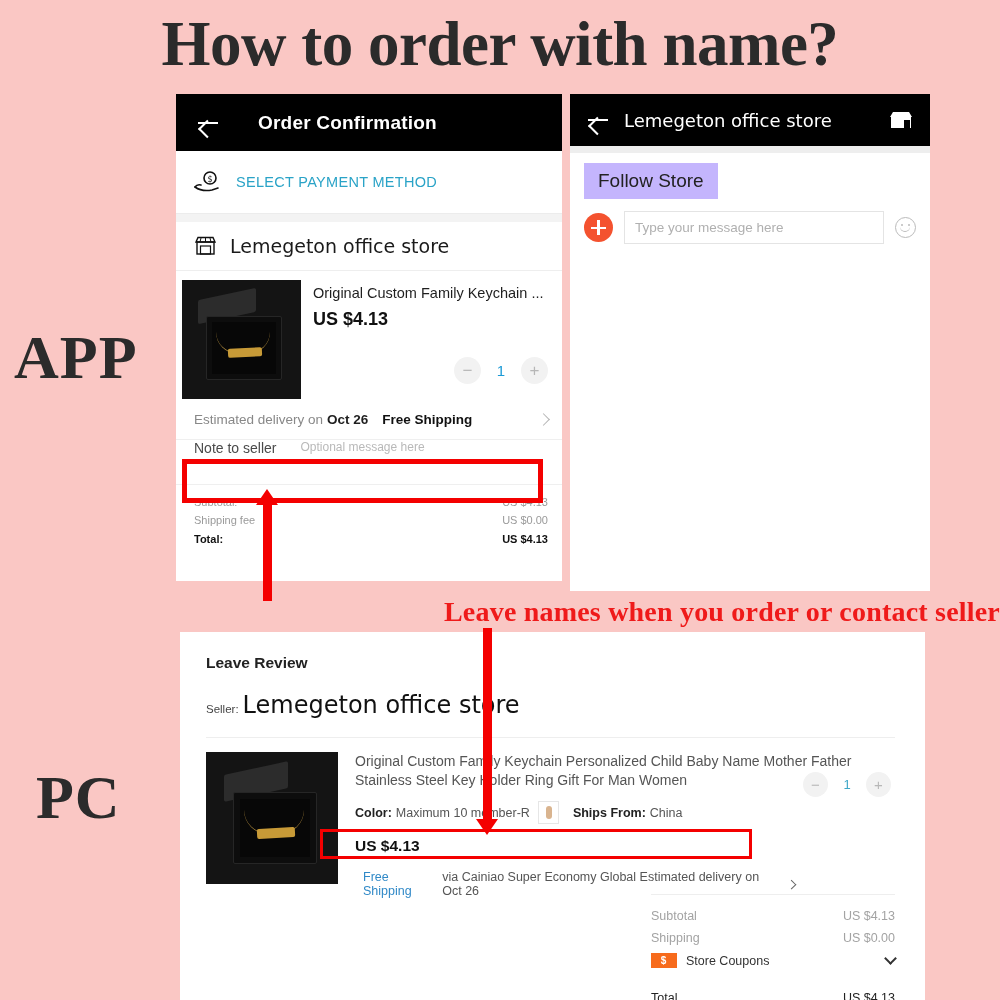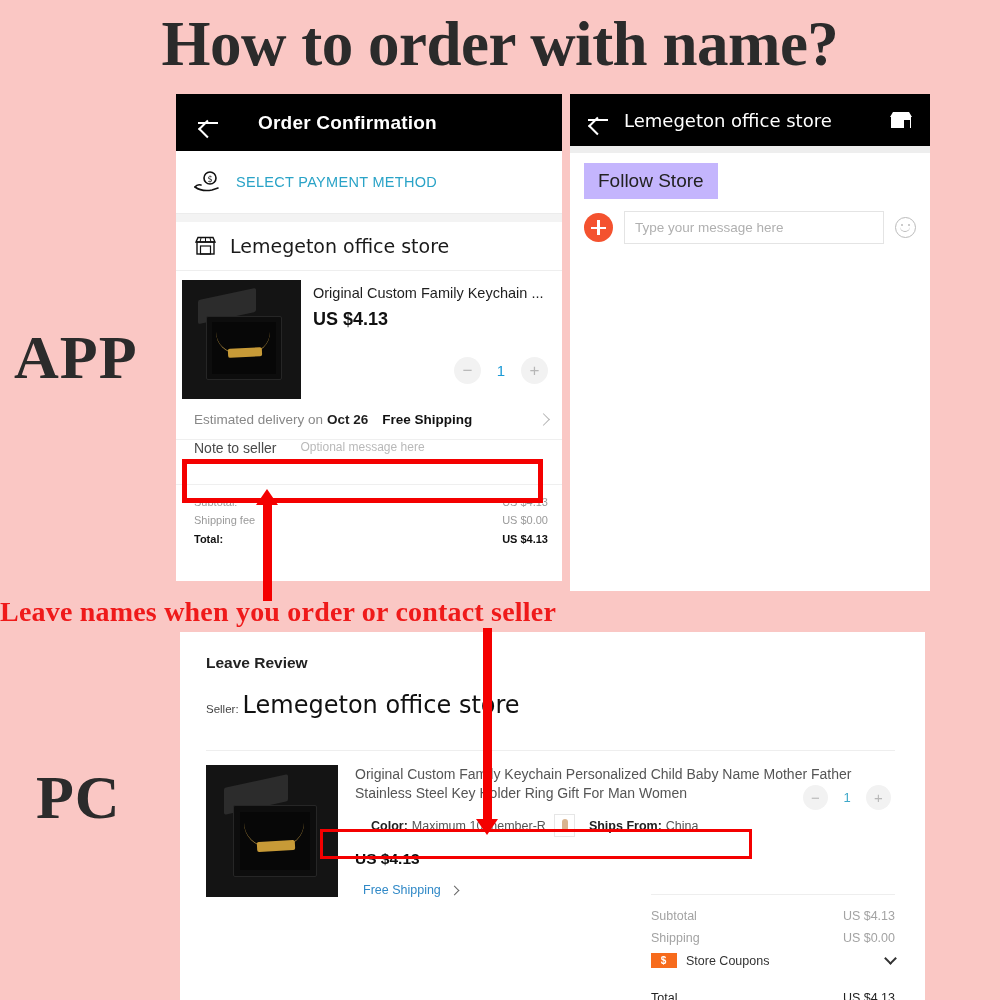--- a/index.html
+++ b/index.html
@@ -256,21 +256,21 @@
   .smiley::after  { right: 5px; }
   .smile-mouth {
     position: absolute; left: 4px; top: 8px;
     width: 10px; height: 6px;
     border-bottom: 1.5px solid #bbb; border-radius: 0 0 10px 10px;
   }
 
   
   .banner-text {
     position: absolute; left: 0; top: 596px; width: 1000px;
-    text-align: left;
+    text-align: right;
     font-family: "Liberation Serif", serif; font-weight: bold;
     font-size: 28px; color: #ef1a1a; letter-spacing: .2px;
   }
 
   
   .arrow-up {
     position: absolute; left: 263px; top: 503px;
     width: 9px; height: 98px; background: #f40000; z-index: 7;
   }
   .arrow-up::before {
@@ -293,21 +293,21 @@
   
   .pc-panel {
     position: absolute;
     left: 180px; top: 632px; width: 745px; height: 368px;
     background: #fff; overflow: hidden;
   }
   .pc-inner { padding: 22px 30px 0 26px; }
   .pc-heading { font-size: 15.5px; font-weight: bold; color: #222; }
   .pc-seller-row {
     display: flex; align-items: baseline; margin-top: 19px;
-    padding-bottom: 31px; border-bottom: 1px solid #eee;
+    padding-bottom: 18px; border-bottom: 1px solid #eee;
   }
   .pc-seller-lbl { font-size: 11.5px; color: #444; }
   .pc-seller-name {
     font-size: 24px; color: #111; margin-left: 4px;
     font-family: "DejaVu Sans", sans-serif;
   }
 
   .pc-prod { display: flex; margin-top: 14px; }
   .pc-thumb {
     width: 132px; height: 132px; flex: none;
@@ -317,21 +317,21 @@
   .pc-thumb .box-base { left: 27px; top: 40px; width: 84px; height: 72px; }
   .pc-thumb .box-inner{ left: 34px; top: 47px; width: 70px; height: 58px; }
   .pc-thumb .chain    { left: 38px; top: 58px; width: 60px; height: 24px; }
   .pc-thumb .name-plate { left: 51px; top: 76px; width: 38px; height: 10px; }
 
   .pc-detail { flex: 1; padding-left: 17px; position: relative; }
   .pc-title {
     font-size: 14px; color: #555; line-height: 19px; max-width: 510px;
   }
   .pc-attrs {
-    display: flex; align-items: center; margin-top: 11px; font-size: 12.5px; margin-left: 16px;
+    display: flex; align-items: center; margin-top: 11px; font-size: 12.5px;
   }
   .pc-attr-k { font-weight: bold; color: #222; }
   .pc-attr-v { color: #555; margin-left: 4px; }
   .pc-swatch {
     width: 21px; height: 23px; margin: 0 14px 0 8px;
     border: 1px solid #e6e6e6; background: #fff;
     position: relative; flex: none;
   }
   .pc-swatch::after {
     content: ""; position: absolute; left: 7px; top: 4px;
@@ -543,20 +543,21 @@
             <span class="pc-attr-v">Maximum 10 member-R</span>
             <span class="pc-swatch"></span>
             <span class="pc-attr-k">Ships From:</span>
             <span class="pc-attr-v">China</span>
           </div>
 
           <div class="pc-price">US $4.13</div>
 
           <div class="pc-ship-row">
             <span class="pc-ship-free">Free Shipping</span>
+            <span class="pc-ship-txt">via Cainiao Super Economy Global  Estimated delivery on Oct 26</span>
             <span class="pc-chev"></span>
           </div>
 
 
           <div class="pc-qty">
             <span class="qty-btn">−</span>
             <span class="qty-val">1</span>
             <span class="qty-btn">+</span>
           </div>
         </div>

